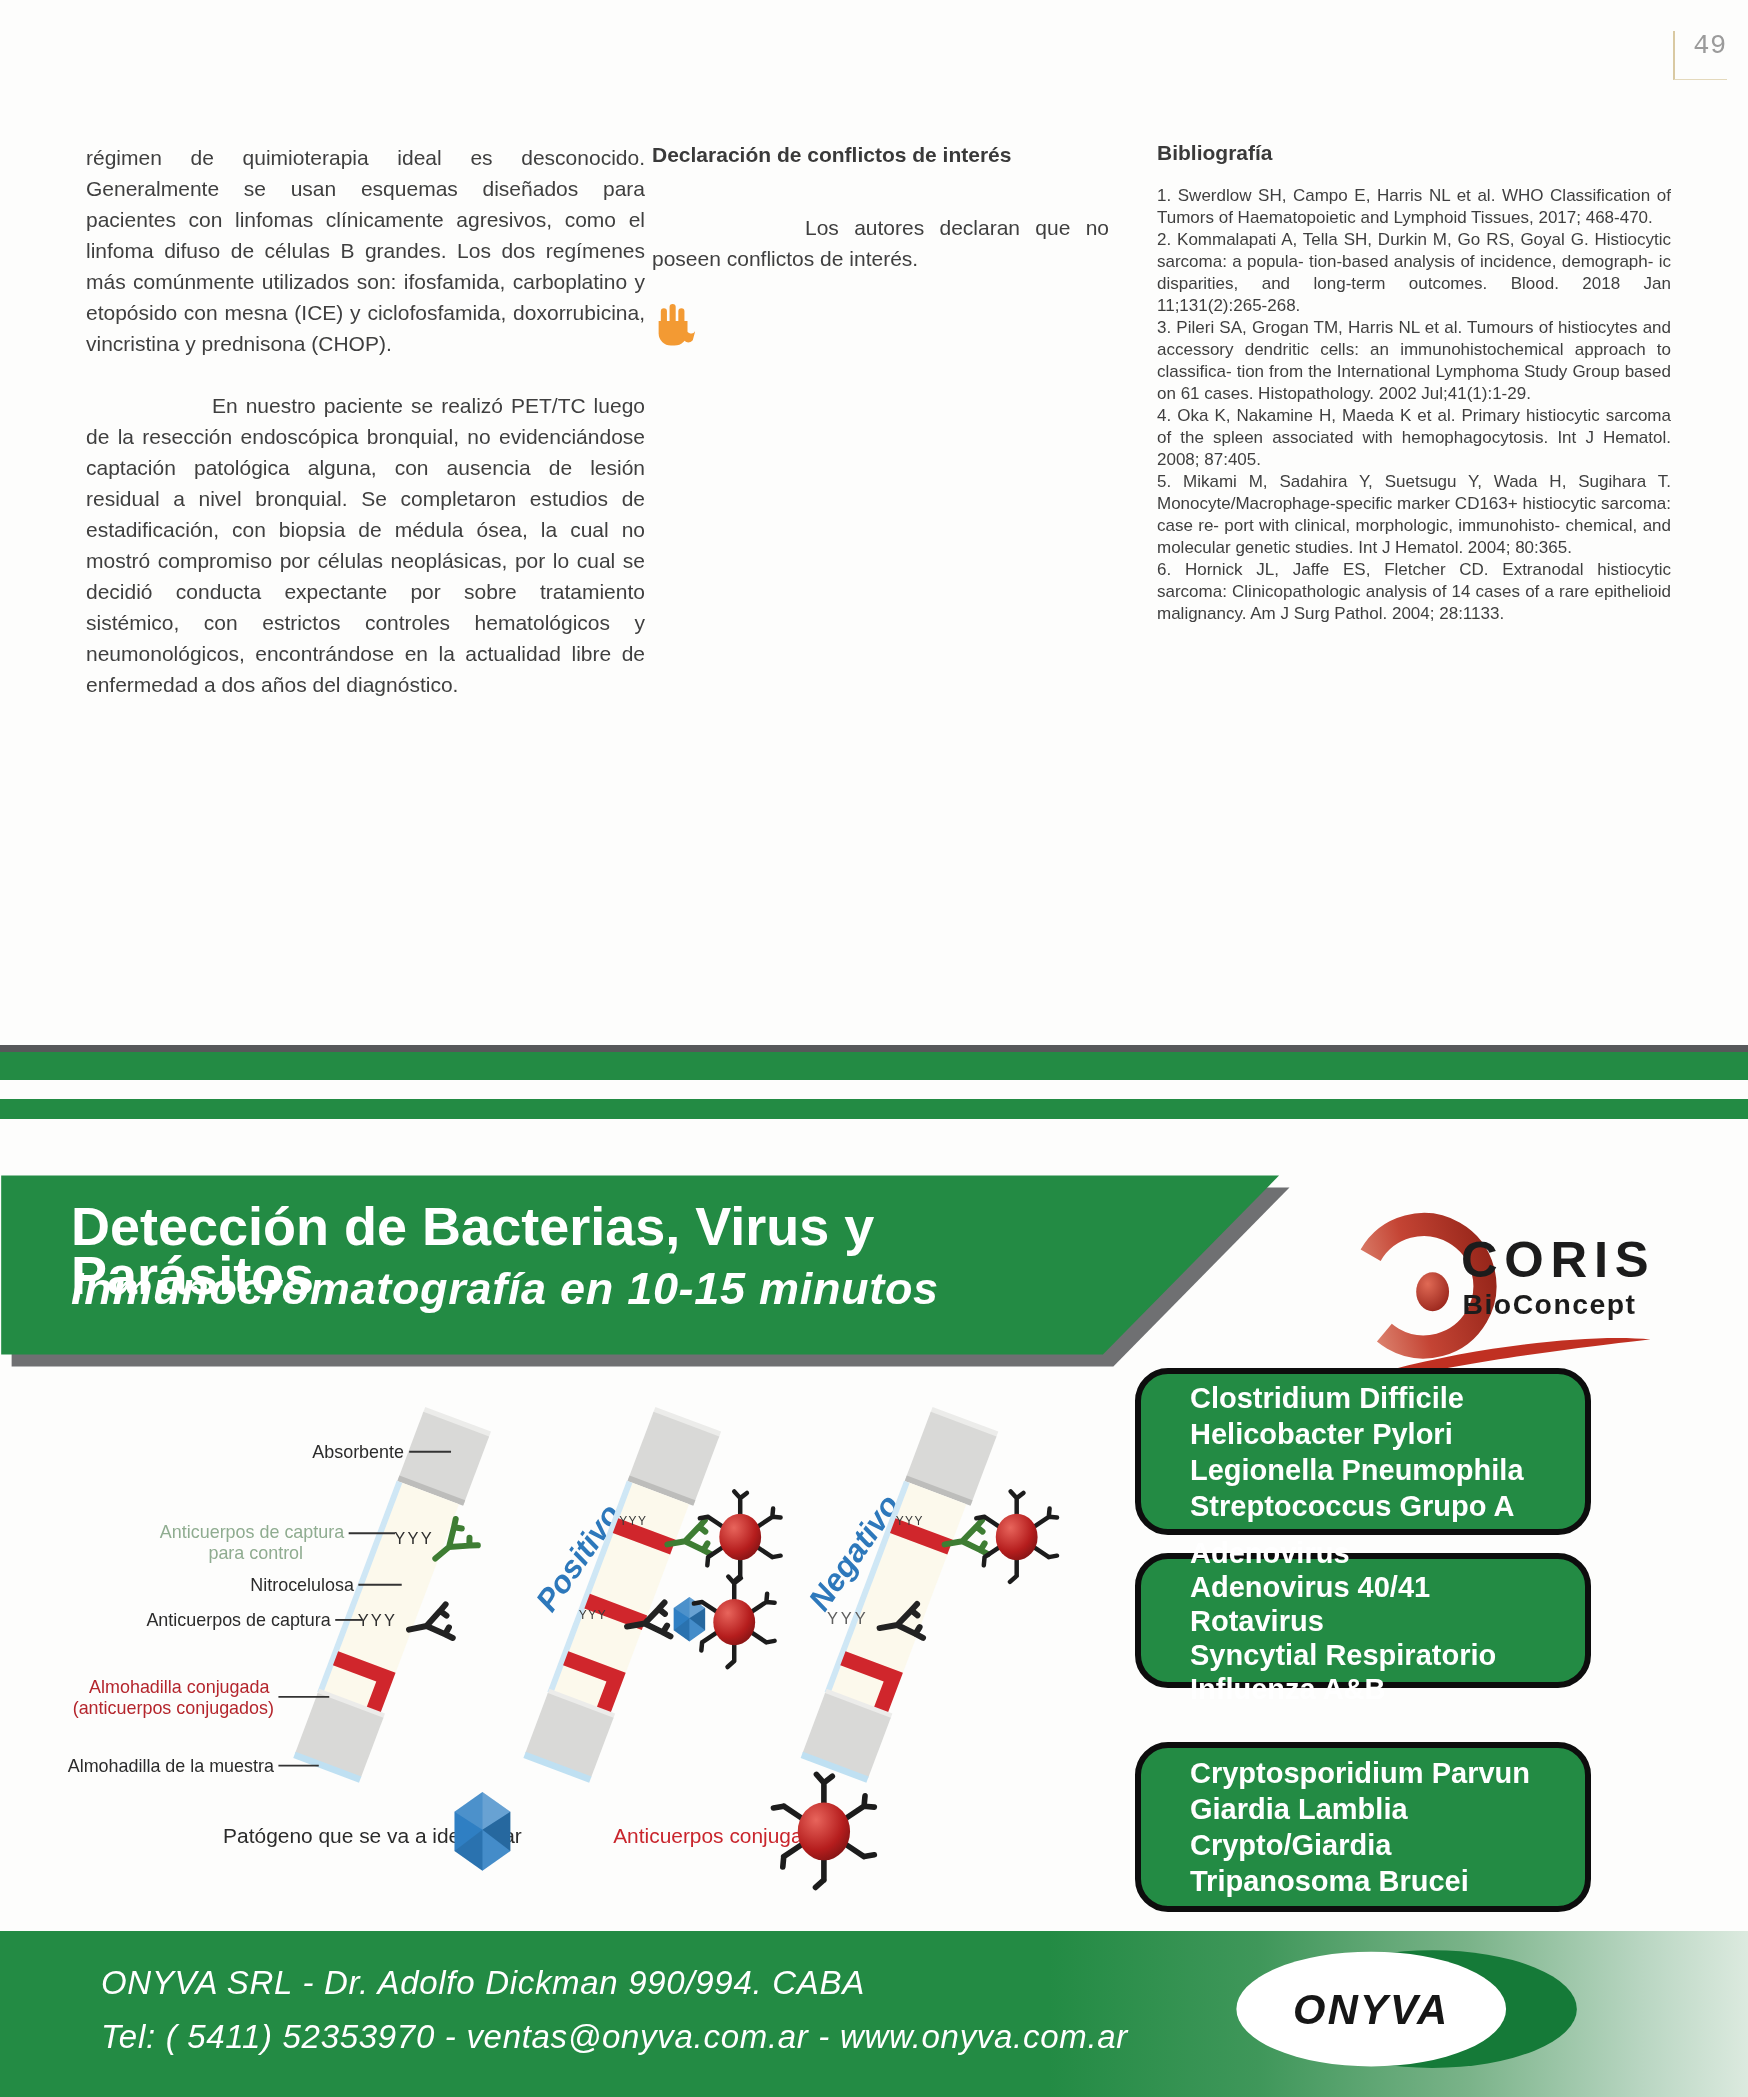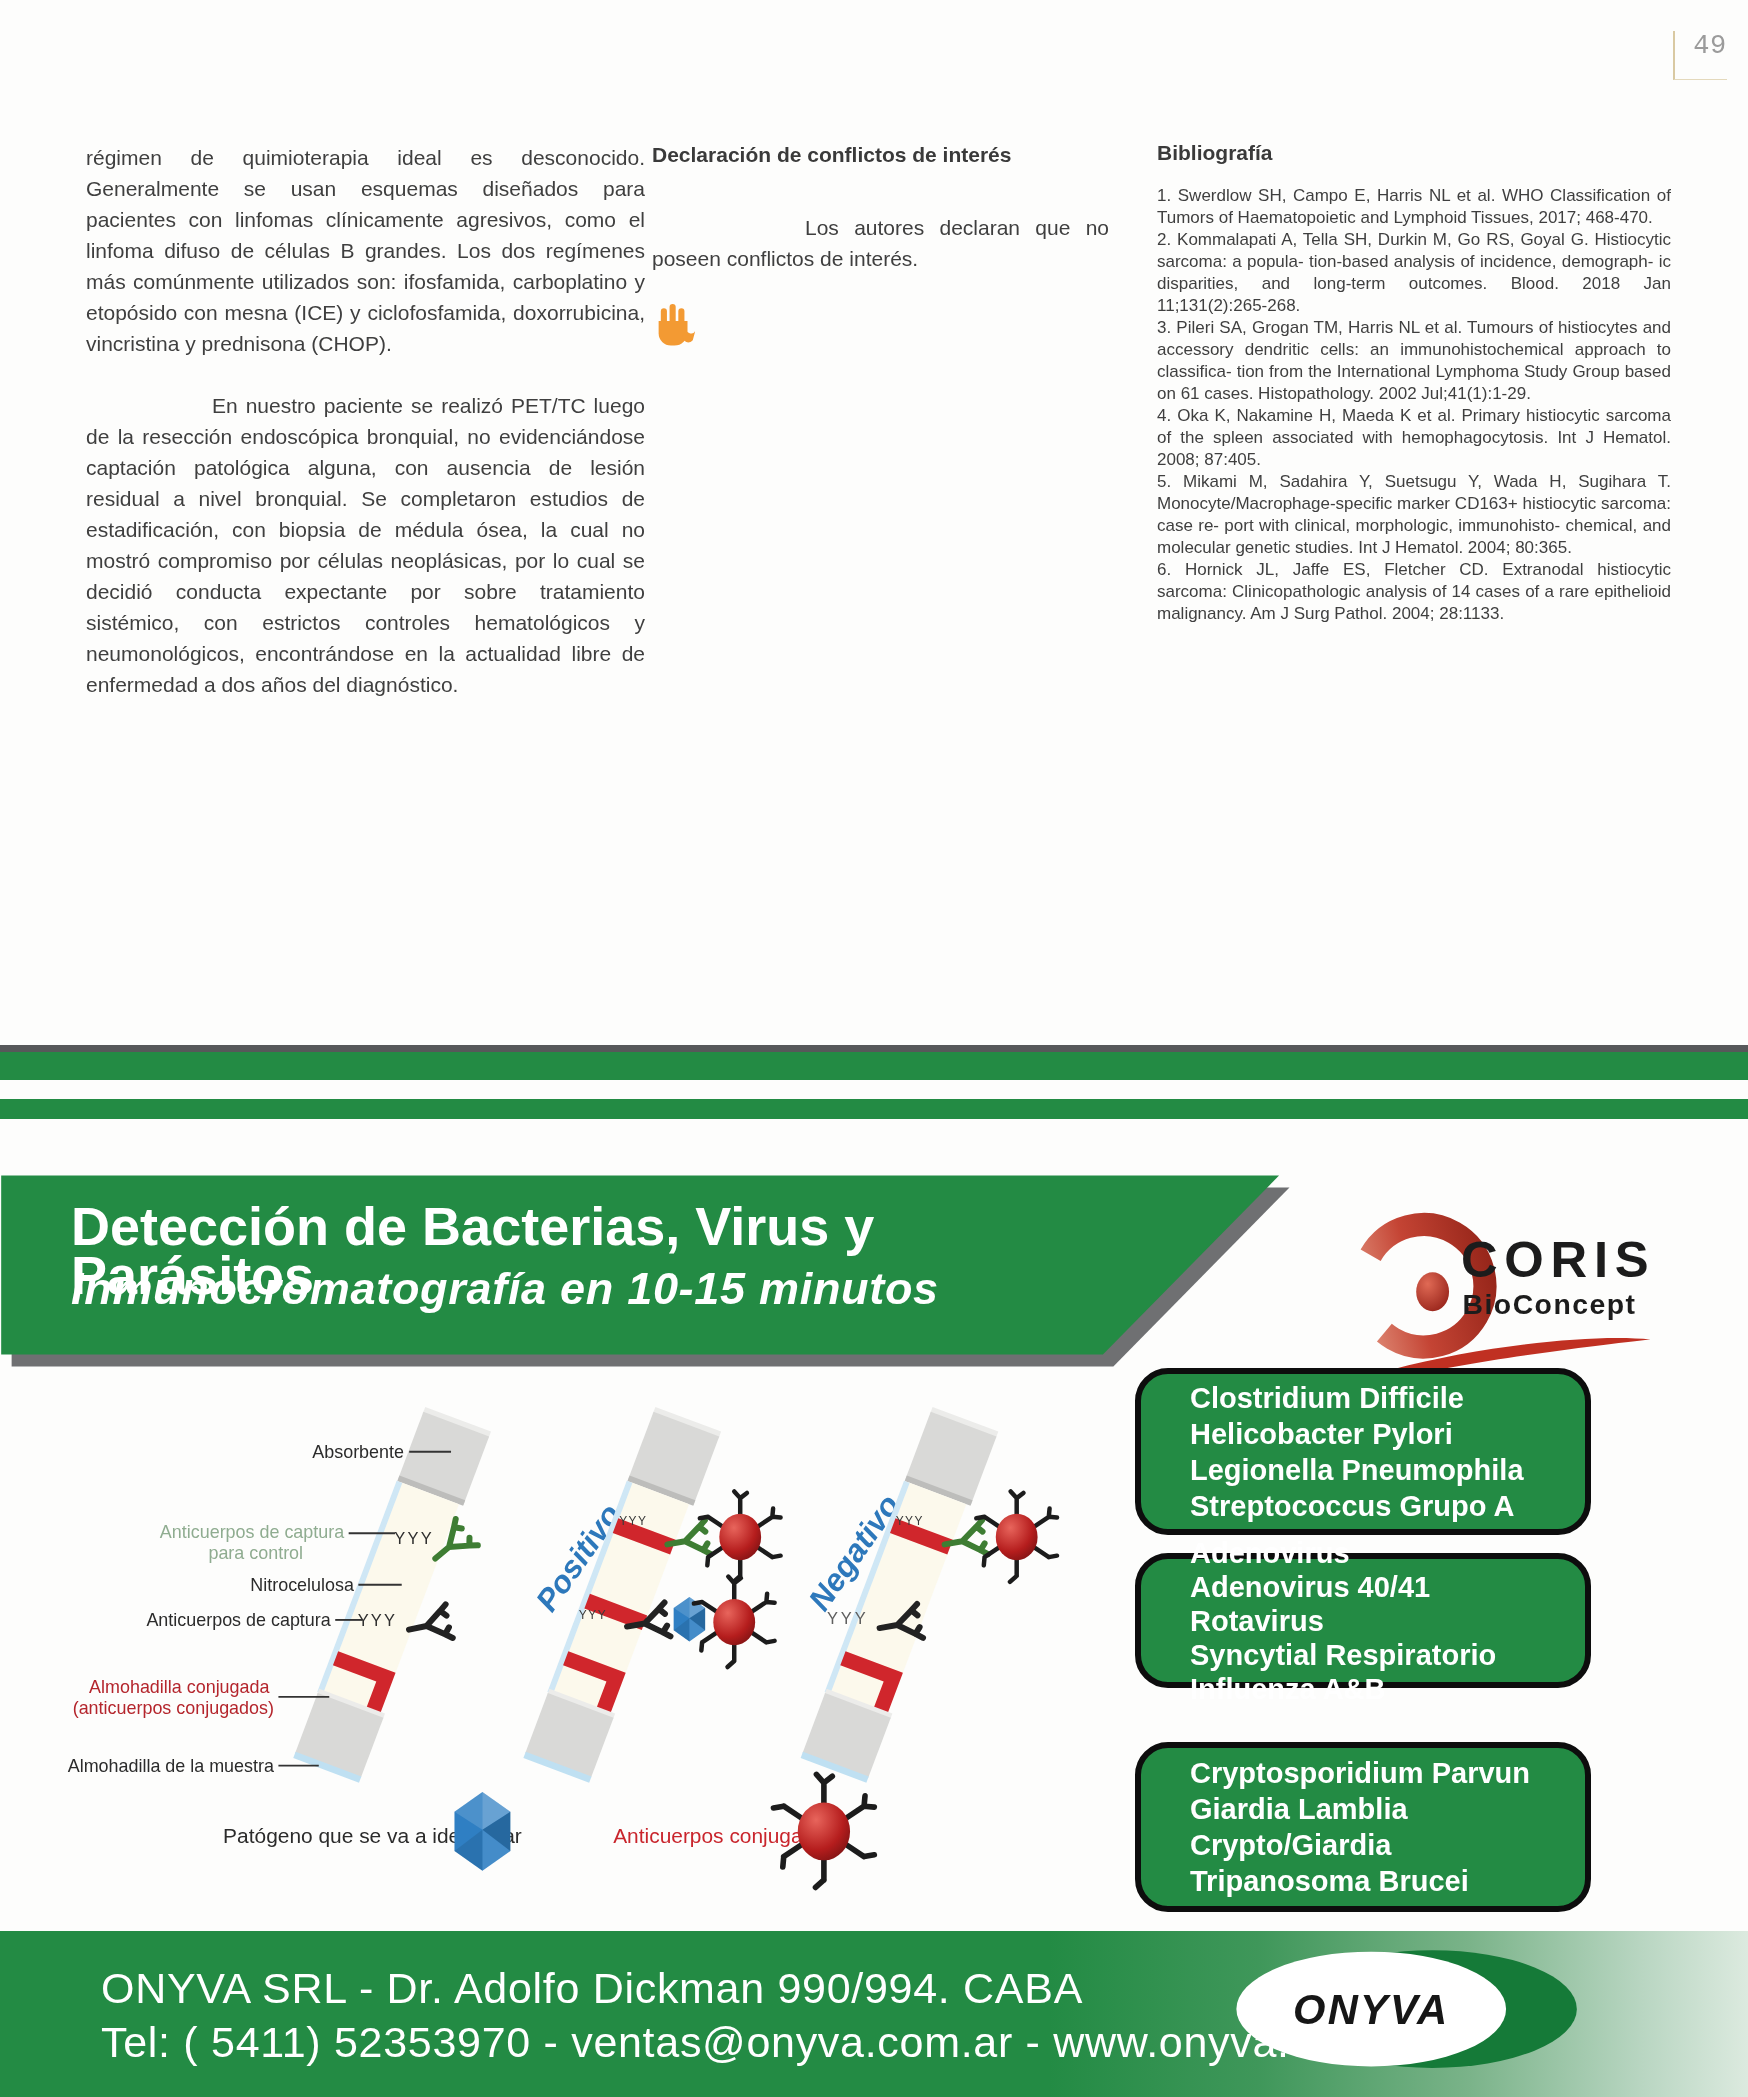--- a/index.html
+++ b/index.html
@@ -43,21 +43,21 @@
   .panel div{line-height:36px;font-size:29px;}
   #panel1{top:1368px;height:167px;}
   #panel2{top:1553px;height:135px;}
   #panel2 div{line-height:34px;}
   #panel3{top:1742px;height:170px;}
 
   
   #footer{left:0;top:1931px;width:1748px;height:167px;
           background:linear-gradient(to right,#238b44 0%,#238b44 60%,#3f975a 72%,#7ab389 84%,#b9d6c2 94%,#dcead f 100%);
           background:linear-gradient(to right,#238b44 0%,#238b44 60%,#3f975a 72%,#7ab389 84%,#b9d6c2 94%,#dceadf 100%);}
-  .footer-line{position:absolute;left:101px;color:#ffffff;font-size:43px;
+  .footer-line{position:absolute;left:101px;color:#ffffff;font-style:italic;font-size:33px;
                letter-spacing:0.7px;white-space:nowrap;}
   #fline1{top:1964px;}
   #fline2{top:2018px;}
 
   svg text{font-family:"Liberation Sans",sans-serif;}
 </style>
 </head>
 <body>
 
 <div id="page">

